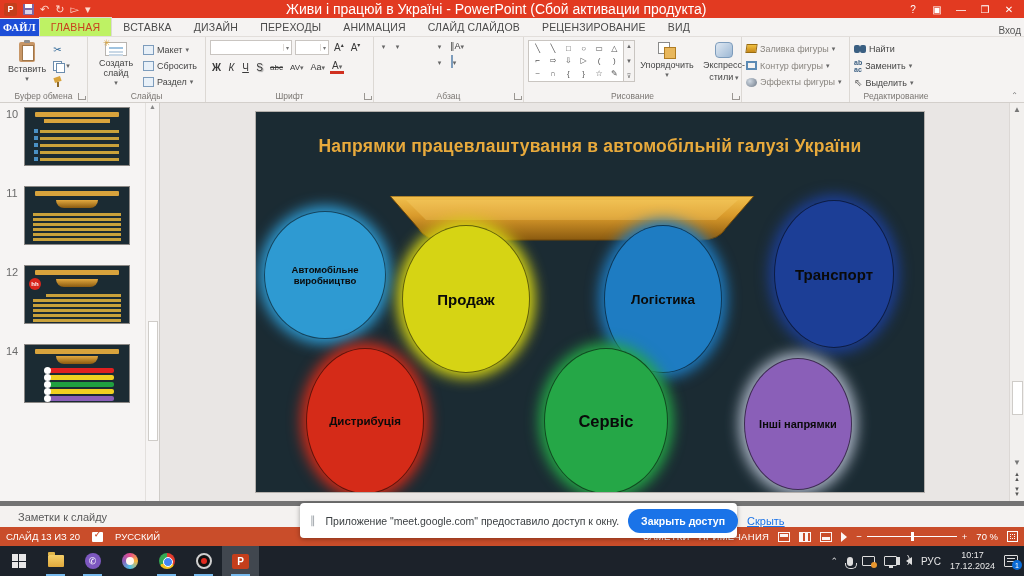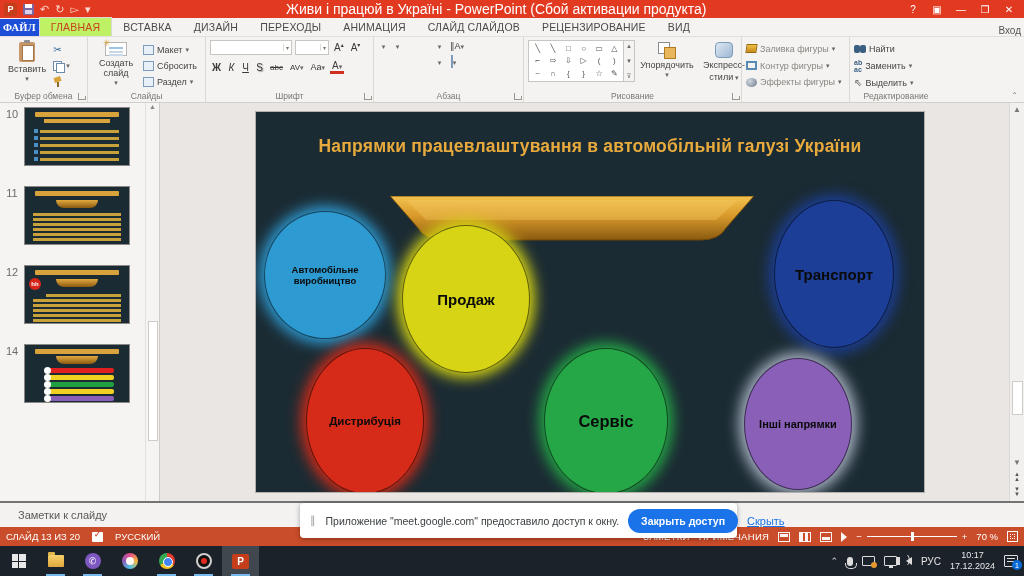--- a/index.html
+++ b/index.html
@@ -103,21 +103,21 @@
   .b5 { left:50px;  top:236px; width:118px; height:146px; font-size:11.5px; }
   .b6 { left:288px; top:236px; width:124px; height:146px; font-size:16.5px; }
   .b7 { left:488px; top:246px; width:108px; height:132px; font-size:11px; box-shadow:0 0 14px 5px #aab4c4; }
 
   .vscroll { position:absolute; right:0; top:0; bottom:0; width:15px; background:#f2f0ee; border-left:1px solid #dcd8d5; display:flex; flex-direction:column; align-items:center; font-size:8px; color:#777; }
   .vthumb { width:11px; height:34px; background:#fff; border:1px solid #cfccc8; position:absolute; top:278px; left:2px; }
   .vs-bottom { margin-top:auto; display:flex; flex-direction:column; gap:5px; padding-bottom:4px; align-items:center; }
   .dbl { font-size:6px; line-height:5px; color:#555; text-align:center; }
 
   
-  .notesbar { height:26px; background:#f4f2f0; border-top:2px solid #737373; display:flex; align-items:center; padding-left:18px; font-size:11px; color:#5a5a5a; flex-shrink:0; }
+  .notesbar { height:26px; background:#f4f2f0; border-top:5px solid #737373; display:flex; align-items:center; padding-left:18px; font-size:11px; color:#5a5a5a; flex-shrink:0; }
 
   
   .statusbar { height:19px; background:#c94d2a; color:#fff; display:flex; align-items:center; font-size:9.5px; padding:0 6px; flex-shrink:0; }
   .sb-left { display:flex; align-items:center; gap:12px; }
   .spell-ic { width:11px; height:10px; background:#fff; border-radius:1px; position:relative; }
   .spell-ic::after { content:"✓"; position:absolute; left:2px; top:-2px; color:#c94d2a; font-size:8px; font-weight:bold; }
   .sb-right { margin-left:auto; display:flex; align-items:center; gap:9px; }
   .sb-toggle { letter-spacing:.3px; }
   .viewic { width:12px; height:10px; border:1px solid #fff; position:relative; opacity:.95; }
   .viewic.v1::after { content:""; position:absolute; left:1px; top:1px; right:1px; height:3px; background:#fff; }
@@ -472,20 +472,23 @@
           <path d="M4,0 H368 L340,32 Q333,44 315,44 H57 Q39,44 32,32 Z" fill="url(#goldv)" stroke="#6e4708" stroke-width="1"></path>
           <path d="M20,4 H352 L330,24 H40 Z" fill="#f6cf6b" opacity="0.35"></path>
         </svg>
 
         <div class="bubble b1" style="--c: #2e9ad2;">
           <span>Автомобільне виробництво</span>
         </div>
         <div class="bubble b2" style="--c: #d6d414;">
           <span>Продаж</span>
         </div>
+        <div class="bubble b3" style="--c: #1e7cc2;">
+          <span>Логістика</span>
+        </div>
         <div class="bubble b4" style="--c: #1c3e96;">
           <span>Транспорт</span>
         </div>
         <div class="bubble b6" style="--c: #25a747;">
           <span>Сервіс</span>
         </div>
         <div class="bubble b5" style="--c: #d52b18;">
           <span>Дистрибуція</span>
         </div>
         <div class="bubble b7" style="--c: #8a5fb8;">

